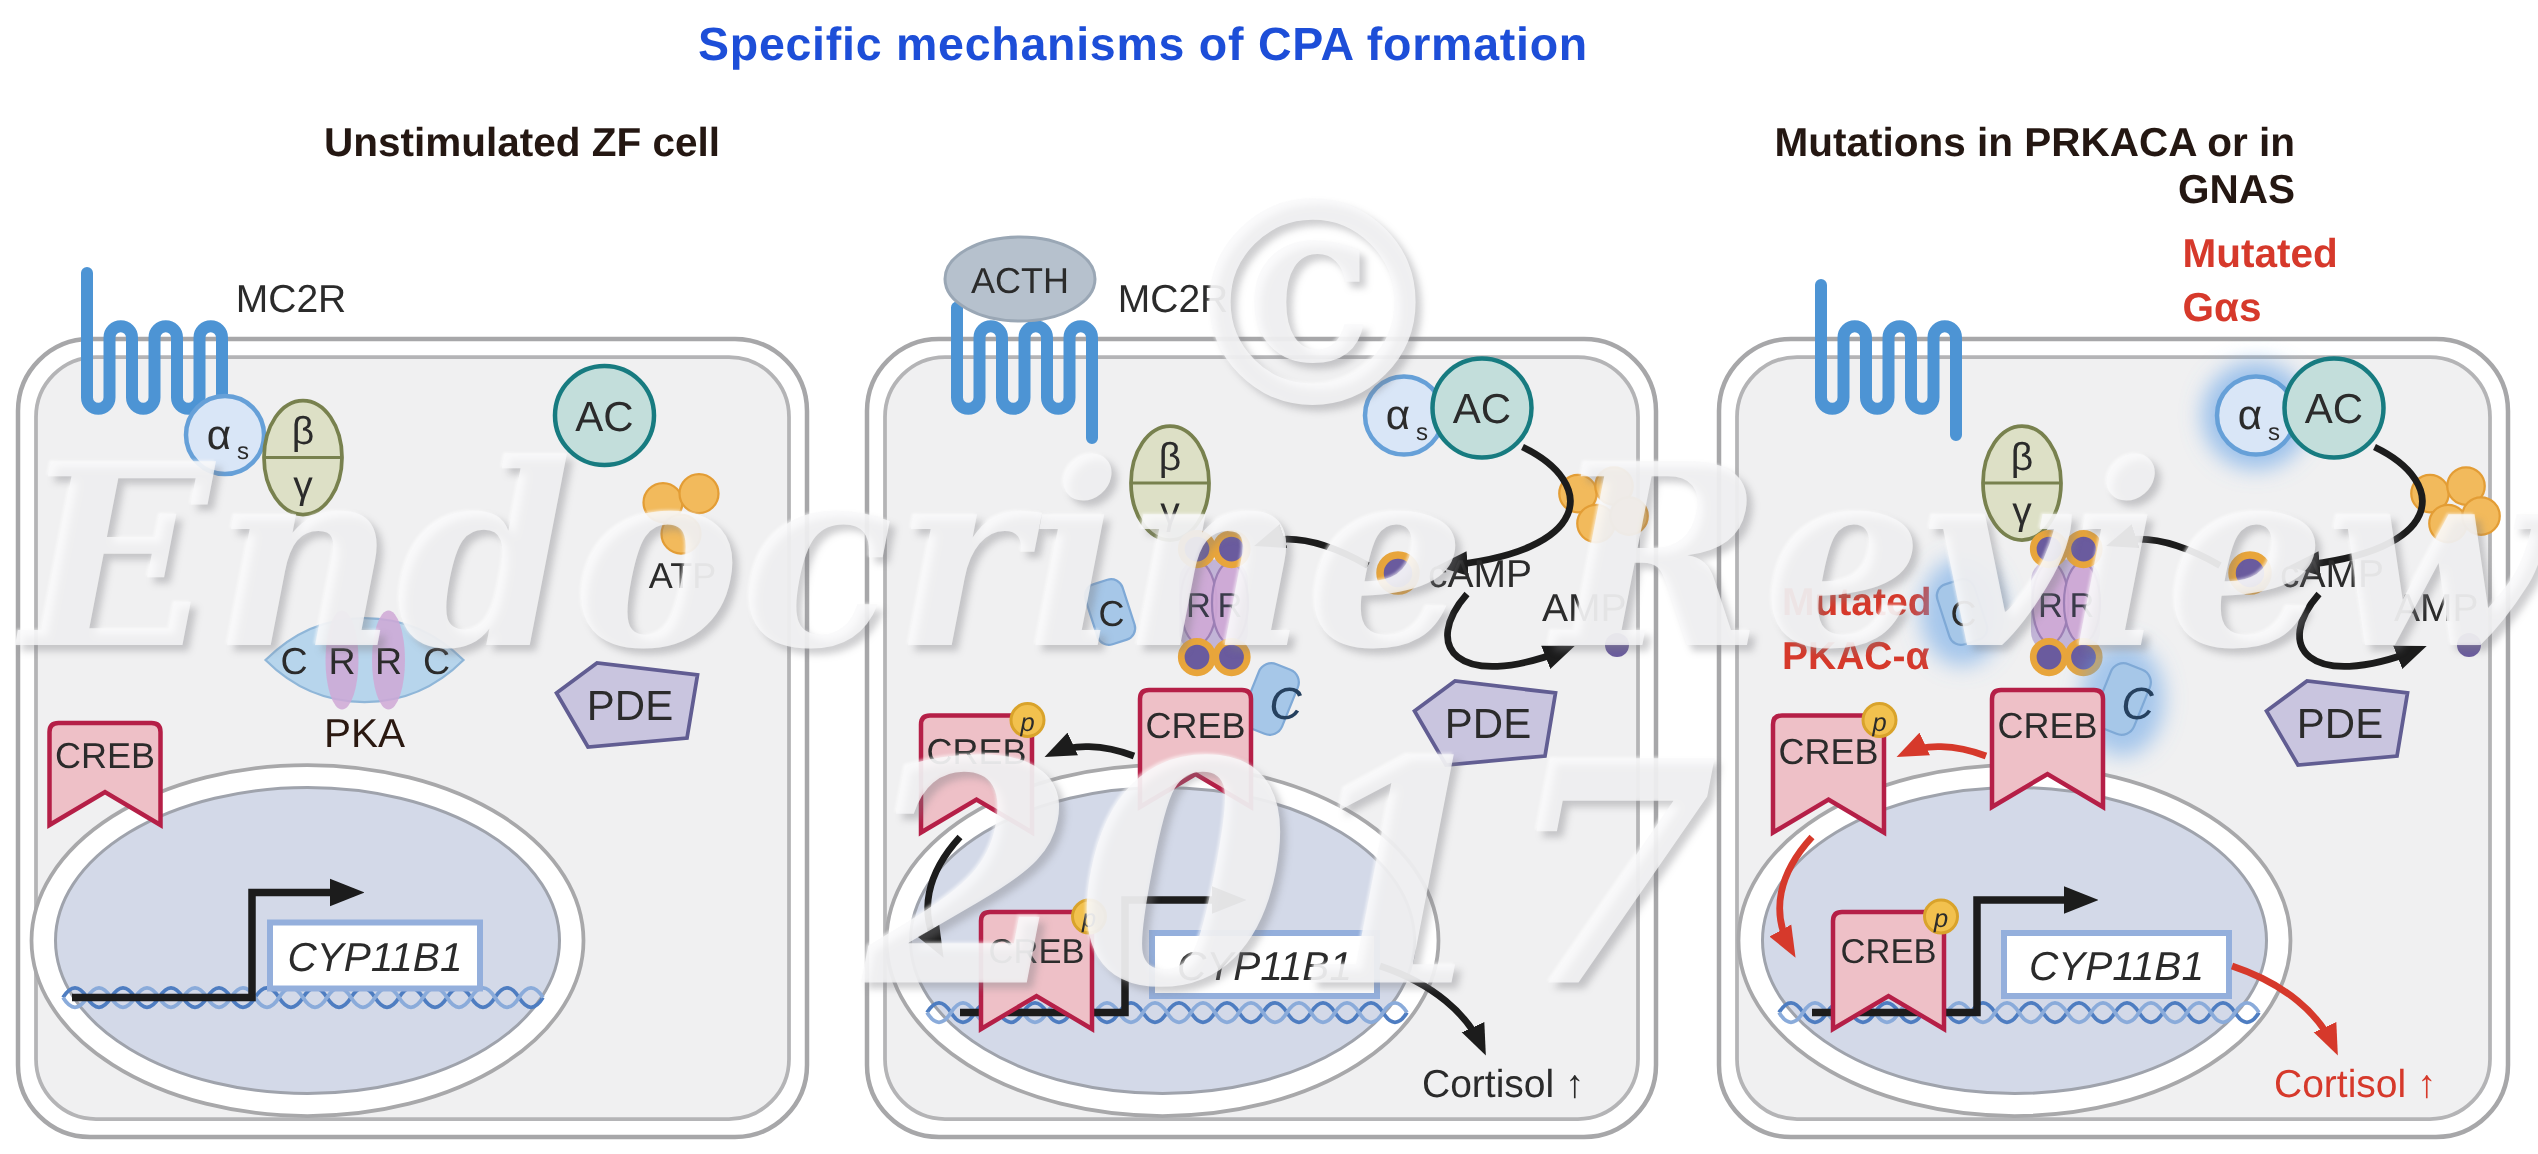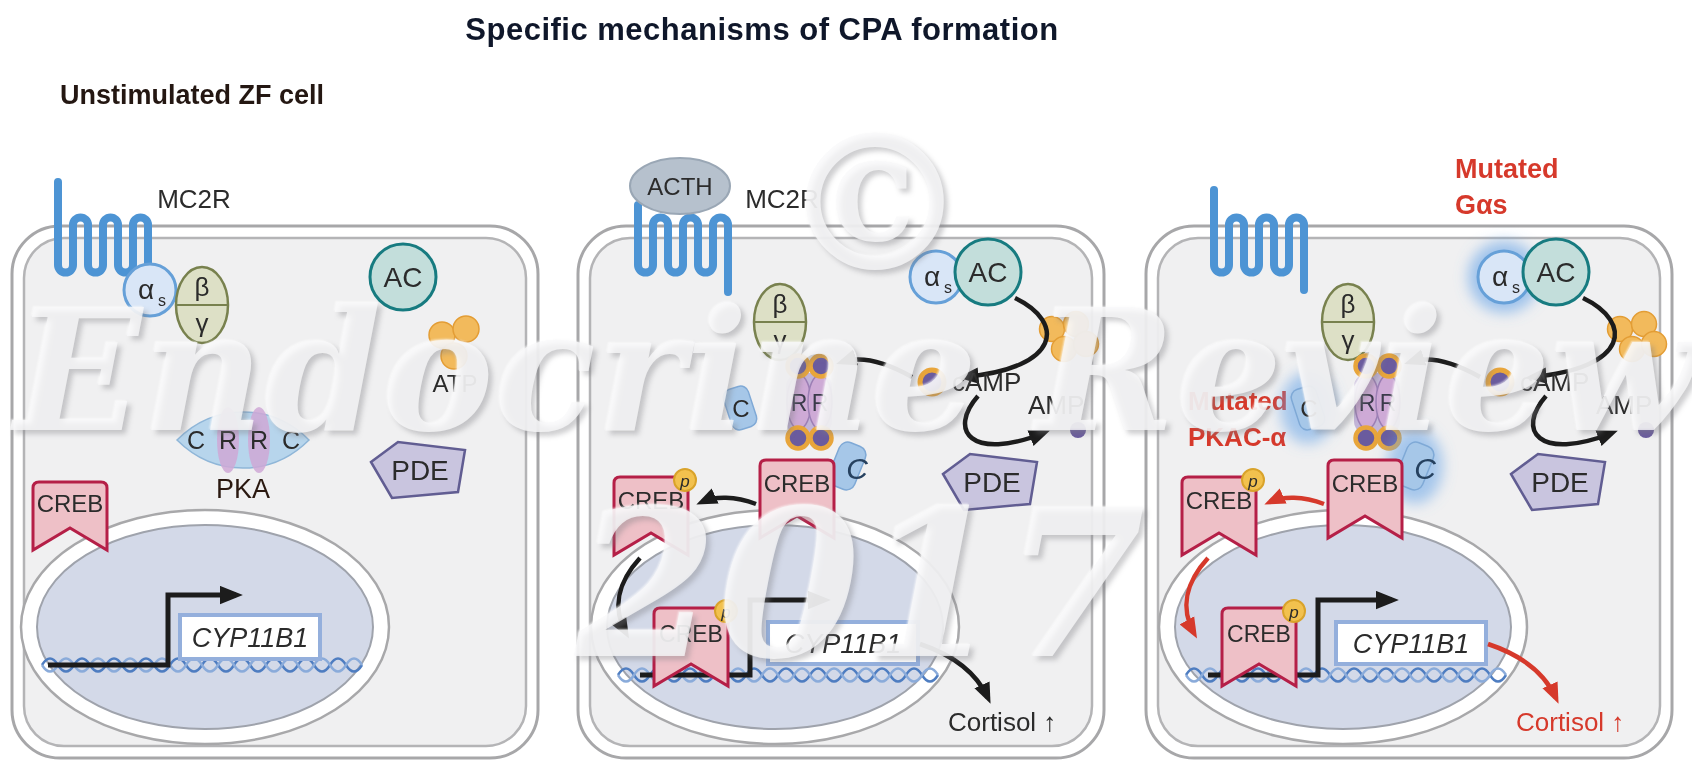--- a/index.html
+++ b/index.html
@@ -1,20 +1,20 @@
 <!DOCTYPE html>
 <html><head>
 <meta charset="utf-8">
 <style>
   html,body{margin:0;padding:0;background:#ffffff;}
   .stage{position:relative;width:1692px;height:769px;background:#ffffff;overflow:hidden;
          font-family:"Liberation Sans",sans-serif;}
   .title{position:absolute;left:412px;top:12px;width:700px;text-align:center;
-         font-size:31px;font-weight:bold;color:#0f172a;letter-spacing:0.5px;}
-  .heading{position:absolute;top:80px;width:420px;text-align:left;
+         font-size:31px;font-weight:bold;color:#1d4ed8;letter-spacing:0.5px;}
+  .heading{position:absolute;top:80px;width:420px;text-align:right;
            font-size:27px;font-weight:bold;color:#241712;}
   .h1{left:60px;} .h2{left:575px;} .h3{left:1110px;}
   .panel-svg{position:absolute;top:130px;overflow:visible;}
   .wm{position:absolute;pointer-events:none;color:rgba(248,248,250,0.78);
       text-shadow:4px 4px 5px rgba(125,125,132,0.38), -1px -1px 2px rgba(255,255,255,0.6);
       font-family:"DejaVu Serif",serif;font-style:italic;font-weight:bold;white-space:nowrap;}
   .wm-main{left:14px;top:272px;font-size:168px;}
   .wm-year{left:575px;top:430px;font-size:205px;margin-top:34px;}
   .wm-copy{left:780px;top:92px;font-size:190px;font-style:normal;}
   svg text{font-family:"Liberation Sans",sans-serif;}
@@ -35,20 +35,21 @@
         <path d="M0,0 L10,4 L0,8 Z" fill="#d6392b"></path>
       </marker>
       <filter id="glow" x="-90%" y="-90%" width="280%" height="280%">
         <feGaussianBlur stdDeviation="7"></feGaussianBlur>
       </filter>
     </defs>
   </svg>
 
   <div class="title">Specific mechanisms of CPA formation</div>
   <div class="heading h1">Unstimulated ZF cell</div>
+  <div class="heading h3">Mutations in PRKACA or in GNAS</div>
 
   <svg class="panel-svg" style="left:0px" width="560" height="639">
 
     <rect x="12" y="96" width="526" height="532" rx="48" fill="#ffffff" stroke="#a7a7a9" stroke-width="3"></rect>
     <rect x="24" y="108" width="502" height="508" rx="40" fill="#f0f0f1" stroke="#b4b4b6" stroke-width="2.5"></rect>
 
     <ellipse cx="205" cy="497" rx="184" ry="117" fill="#ffffff" stroke="#a8a8aa" stroke-width="2.5"></ellipse>
     <ellipse cx="205" cy="497" rx="168" ry="102" fill="#d3d9e8" stroke="#9fa3ac" stroke-width="2"></ellipse>
 
     <path d="M42,535 q8,-13 16,0 q8,13 16,0 q8,-13 16,0 q8,13 16,0 q8,-13 16,0 q8,13 16,0 q8,-13 16,0 q8,13 16,0 q8,-13 16,0 q8,13 16,0 q8,-13 16,0 q8,13 16,0 q8,-13 16,0 q8,13 16,0 q8,-13 16,0 q8,13 16,0 q8,-13 16,0 q8,13 16,0 q8,-13 16,0 q8,13 16,0" fill="none" stroke="#4e7dc1" stroke-width="2.5"></path>

